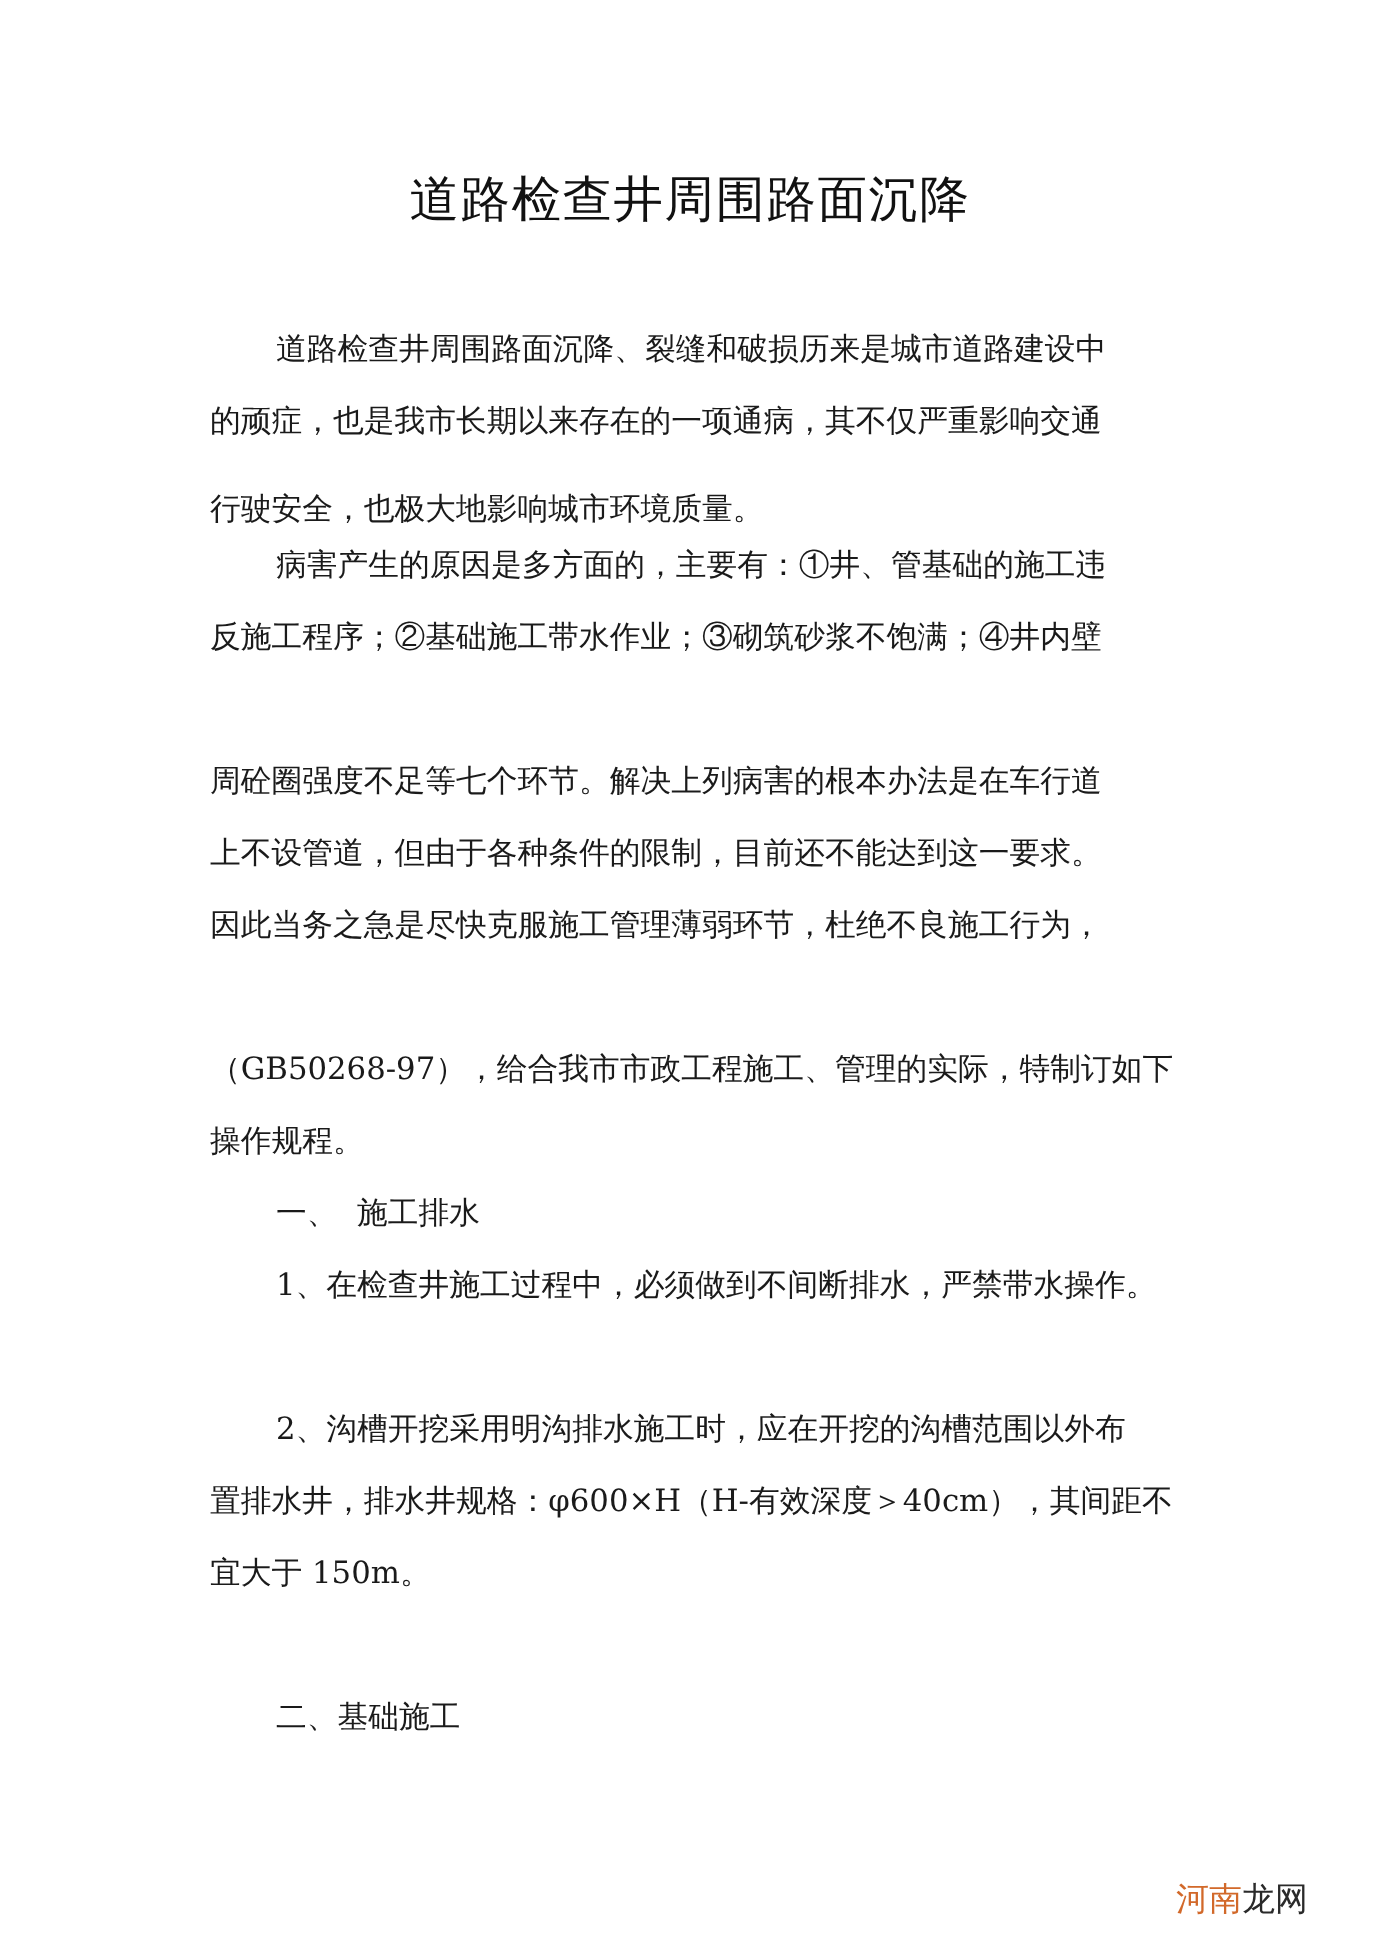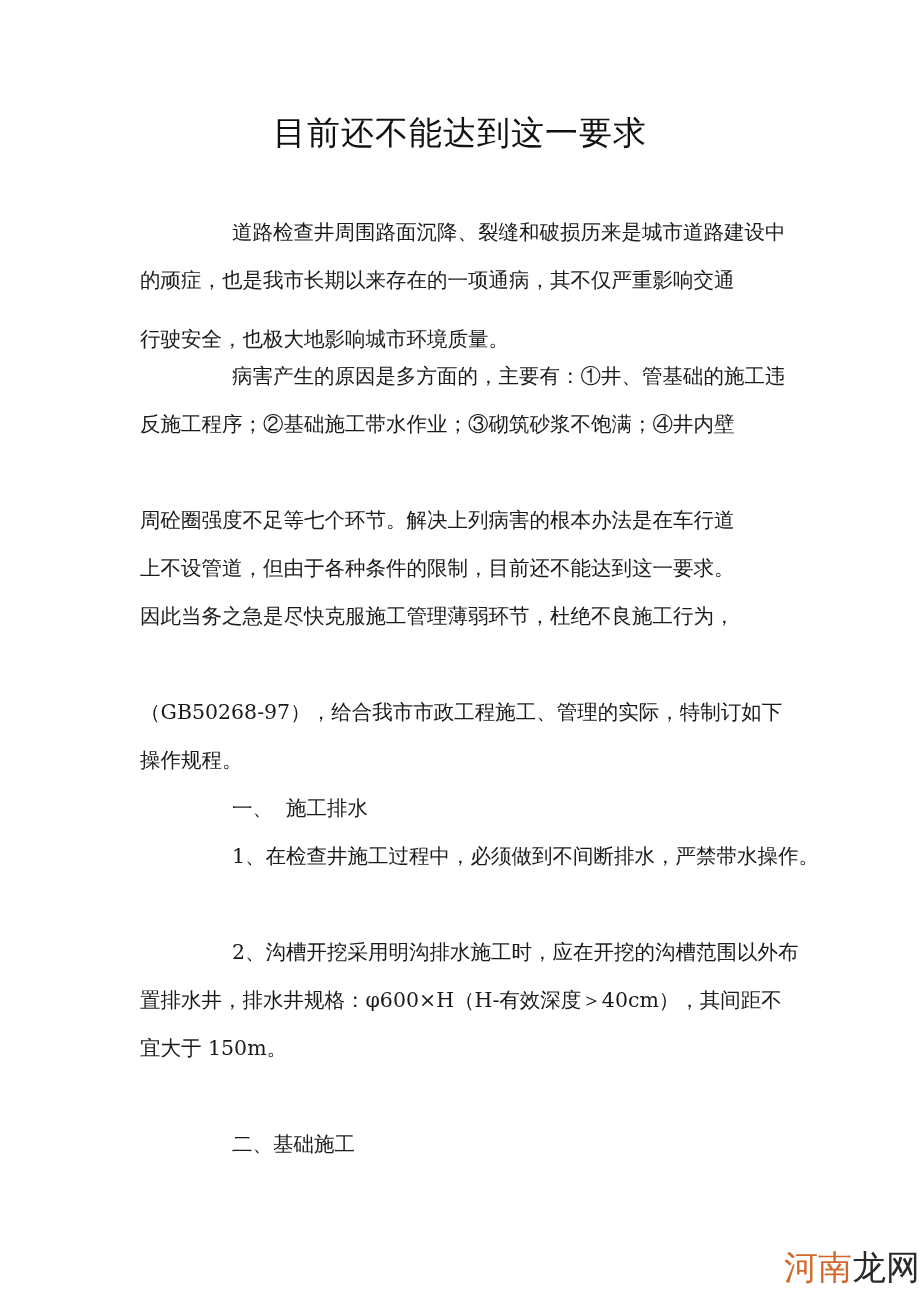--- a/index.html
+++ b/index.html
@@ -33,39 +33,39 @@
       color: #111;
     }
     .line {
       position: absolute;
       left: 140px;
       font-size: 20.5px;
       line-height: 30px;
       white-space: nowrap;
       color: #1a1a1a;
     }
-    .indent { left: 184px; margin-left: 48px; }
+    .indent { left: 184px; }
     .watermark {
       position: absolute;
       left: 784px;
       top: 1250px;
       font-family: "DejaVu Sans", "Liberation Sans", sans-serif;
-      font-size: 34px;
+      font-size: 22px;
       line-height: 34px;
       white-space: nowrap;
     }
     .wm-a { color: #d2692a; }
     .wm-b { color: #2a2a2a; }
   </style>
 </head>
 <body>
 
 <div class="page">
 
-  <div class="title">目前还不能达到这一要求</div>
+  <div class="title">道路检查井周围路面沉降</div>
 
   <div class="line indent" style="top:217px;">道路检查井周围路面沉降、裂缝和破损历来是城市道路建设中</div>
   <div class="line" style="top:265px;">的顽症，也是我市长期以来存在的一项通病，其不仅严重影响交通</div>
   <div class="line" style="top:324px;">行驶安全，也极大地影响城市环境质量。</div>
 
   <div class="line indent" style="top:361px;">病害产生的原因是多方面的，主要有：①井、管基础的施工违</div>
   <div class="line" style="top:409px;">反施工程序；②基础施工带水作业；③砌筑砂浆不饱满；④井内壁</div>
   <div class="line" style="top:505px;">周砼圈强度不足等七个环节。解决上列病害的根本办法是在车行道</div>
   <div class="line" style="top:553px;">上不设管道，但由于各种条件的限制，目前还不能达到这一要求。</div>
   <div class="line" style="top:601px;">因此当务之急是尽快克服施工管理薄弱环节，杜绝不良施工行为，</div>

